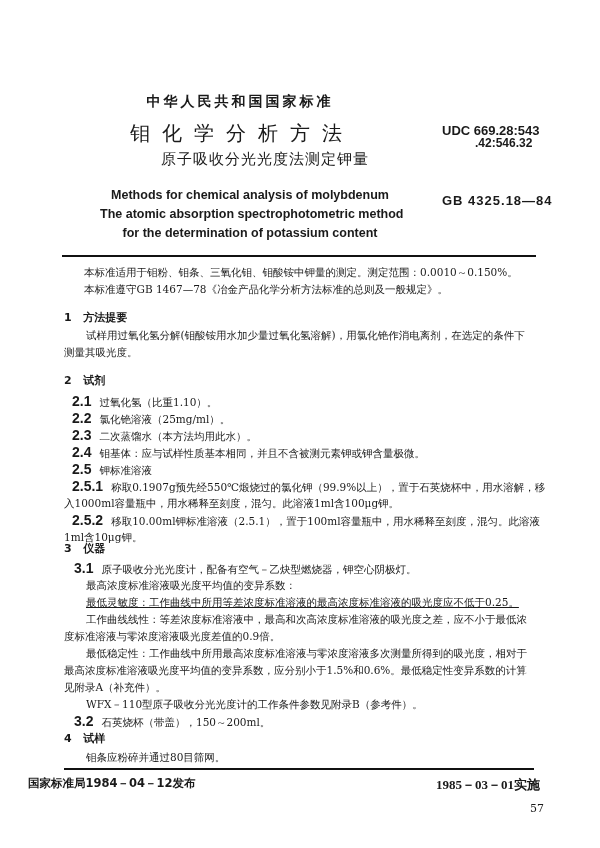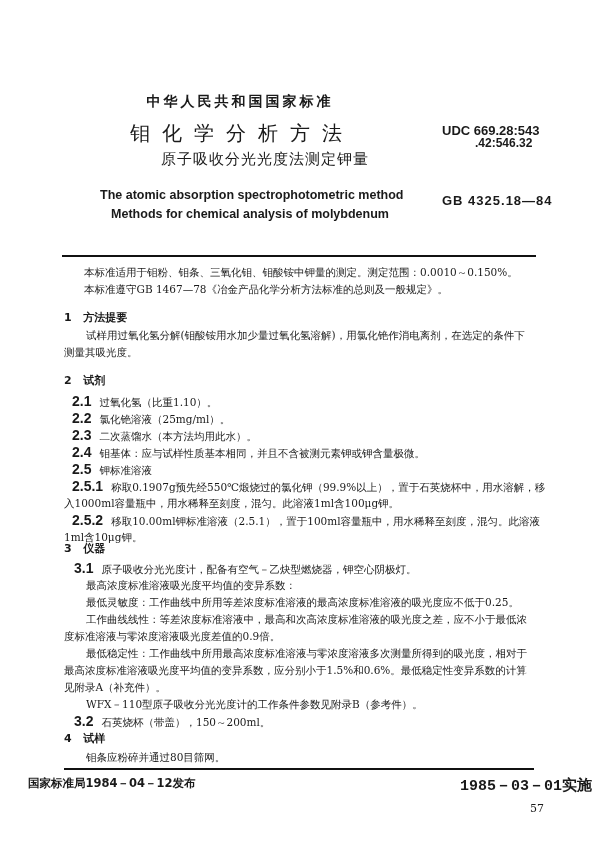--- a/index.html
+++ b/index.html
@@ -16,39 +16,40 @@
   .udc .l1 { font-family:Liberation Sans, sans-serif; font-size:13px; }
   .udc .l2 { padding-left:33px; }
   .gbno { left:442px; top:153px; font-size:13px; font-weight:bold; font-family:"Liberation Sans", sans-serif; letter-spacing:1px;margin-top:40px; }
   .title-en { left:100px; width:300px; top:186px; text-align:center; font-family:"Liberation Sans", sans-serif;
               font-weight:bold; font-size:12.5px; line-height:19px; }
   .rule { position:absolute; background:#111; }
   .body-text { font-size:10.5px; line-height:17px; }
   .sec { font-family:"DejaVu Sans", sans-serif; font-weight:bold; font-size:11px; }
   .num { font-family:"Liberation Sans", sans-serif; font-weight:bold; font-size:14px; margin-right:8px; }
   .footer-l { left:28px; top:776px; font-family:"DejaVu Sans", sans-serif; font-weight:bold; font-size:11.5px; }
-  .footer-r { left:436px; top:776px; font-family:Liberation Mono, monospace; font-weight:bold; font-size:15px;margin-left:24px; }
+  .footer-r { left:436px; top:776px; font-family:Liberation Serif, serif; font-weight:bold; font-size:13px; }
   .pageno { left:530px; top:802px; font-size:11px; }
 </style>
 </head>
 <body>
 
 <div class="abs hdr-country">中华人民共和国国家标准</div>
 <div class="abs title-zh1">钼化学分析方法</div>
 <div class="abs title-zh2">原子吸收分光光度法测定钾量</div>
 
 <div class="abs udc">
   <div class="l1">UDC 669.28:543</div>
   <div class="l2">.42:546.32</div>
 </div>
 <div class="abs gbno">GB 4325.18—84</div>
 
 <div class="abs title-en">
+  <div>Methods for chemical analysis of molybdenum</div>
   <div>The atomic absorption spectrophotometric method</div>
-  <div>Methods for chemical analysis of molybdenum</div>
+  <div>for the determination of potassium content</div>
 </div>
 
 <div class="rule" style="left:62px;top:255px;width:474px;height:2px;"></div>
 
 <div class="abs body-text" style="left:84px;top:264px;">本标准适用于钼粉、钼条、三氧化钼、钼酸铵中钾量的测定。测定范围：0.0010～0.150%。</div>
 <div class="abs body-text" style="left:84px;top:281px;">本标准遵守GB 1467—78《冶金产品化学分析方法标准的总则及一般规定》。</div>
 
 <div class="abs sec" style="left:64px;top:310px;">
   <span>1</span>&nbsp;&nbsp;&nbsp;<span>方法提要</span>
 </div>
@@ -67,21 +68,21 @@
 <div class="abs body-text" style="left:72px;top:478px;"><span class="num">2.5.1</span><span>称取0.1907g预先经550℃煅烧过的氯化钾（99.9%以上），置于石英烧杯中，用水溶解，移</span></div>
 <div class="abs body-text" style="left:64px;top:495px;">入1000ml容量瓶中，用水稀释至刻度，混匀。此溶液1ml含100μg钾。</div>
 <div class="abs body-text" style="left:72px;top:512px;"><span class="num">2.5.2</span><span>移取10.00ml钾标准溶液（2.5.1），置于100ml容量瓶中，用水稀释至刻度，混匀。此溶液</span></div>
 <div class="abs body-text" style="left:64px;top:529px;">1ml含10μg钾。</div>
 
 <div class="abs sec" style="left:64px;top:541px;">
   <span>3</span>&nbsp;&nbsp;&nbsp;<span>仪器</span>
 </div>
 <div class="abs body-text" style="left:74px;top:560px;"><span class="num">3.1</span><span>原子吸收分光光度计，配备有空气－乙炔型燃烧器，钾空心阴极灯。</span></div>
 <div class="abs body-text" style="left:86px;top:577px;">最高浓度标准溶液吸光度平均值的变异系数：</div>
-<div class="abs body-text" style="left:86px;top:594px;">最低灵敏度：工作曲线中所用等差浓度标准溶液的最高浓度标准溶液的吸光度应不低于0.25。</div>
+<div class="abs body-text" style="left:86px;top:594px;text-decoration:underline;">最低灵敏度：工作曲线中所用等差浓度标准溶液的最高浓度标准溶液的吸光度应不低于0.25。</div>
 <div class="abs body-text" style="left:86px;top:611px;">工作曲线线性：等差浓度标准溶液中，最高和次高浓度标准溶液的吸光度之差，应不小于最低浓</div>
 <div class="abs body-text" style="left:64px;top:628px;">度标准溶液与零浓度溶液吸光度差值的0.9倍。</div>
 <div class="abs body-text" style="left:86px;top:645px;">最低稳定性：工作曲线中所用最高浓度标准溶液与零浓度溶液多次测量所得到的吸光度，相对于</div>
 <div class="abs body-text" style="left:64px;top:662px;">最高浓度标准溶液吸光度平均值的变异系数，应分别小于1.5%和0.6%。最低稳定性变异系数的计算</div>
 <div class="abs body-text" style="left:64px;top:679px;">见附录A（补充件）。</div>
 <div class="abs body-text" style="left:86px;top:696px;">WFX－110型原子吸收分光光度计的工作条件参数见附录B（参考件）。</div>
 <div class="abs body-text" style="left:74px;top:713px;"><span class="num">3.2</span><span>石英烧杯（带盖），150～200ml。</span></div>
 
 <div class="abs sec" style="left:64px;top:731px;">
   <span>4</span>&nbsp;&nbsp;&nbsp;<span>试样</span>

